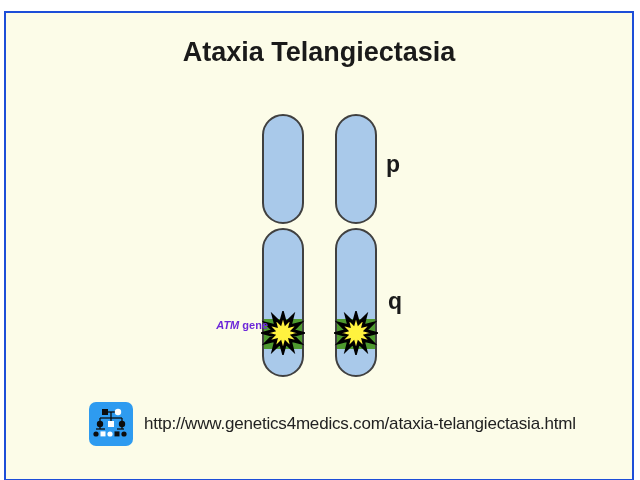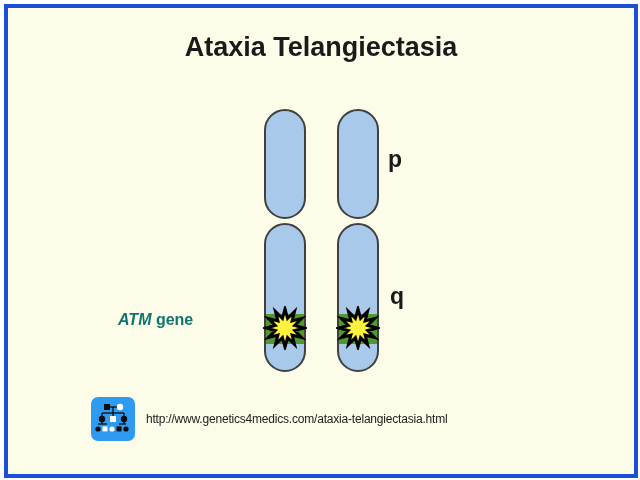--- a/index.html
+++ b/index.html
@@ -5,23 +5,23 @@
   html, body { margin: 0; padding: 0; }
   body {
     width: 640px; height: 480px;
     position: relative;
     background: #ffffff;
     font-family: "Liberation Sans", sans-serif;
     overflow: hidden;
   }
   .frame {
     position: absolute;
-    left: 4px; top: 4px;
+    left: 4px; top: 11px;
     width: 626px; height: 466px;
-    border: 4px solid #1d4ed8;
+    border: 2px solid #1d4ed8;
     background: #fcfce8;
     box-sizing: content-box;
   }
   .title {
     position: absolute;
     top: 24px; left: 0; right: 0;
     text-align: center;
     font-size: 27px;
     font-weight: bold;
     color: #1a1a1a;
@@ -56,37 +56,38 @@
     font-size: 23px;
     font-weight: bold;
     color: #1a1a1a;
   }
   .p-label { left: 380px; top: 138px; }
   .q-label { left: 382px; top: 275px; }
   .gene-annotation {
     position: absolute;
     left: 110px; top: 303px;
     width: 152px;
-    font-size: 16px;
+    text-align: right;
+    font-size: 11px;
     font-weight: bold;
     line-height: 18px;
-    color: #0f766e;
+    color: #6d28d9;
   }
   .gene-annotation .italic { font-style: italic; }
   .logo {
     position: absolute;
     left: 83px; top: 389px;
     width: 44px; height: 44px;
   }
   .source-url {
     position: absolute;
     left: 138px; top: 389px;
     height: 44px;
     line-height: 44px;
-    font-size: 12px;
+    font-size: 17px;
     letter-spacing: -0.2px;
     color: #222222;
     white-space: nowrap;
   }
 </style>
 </head>
 <body>
 
 <div class="frame">
 

